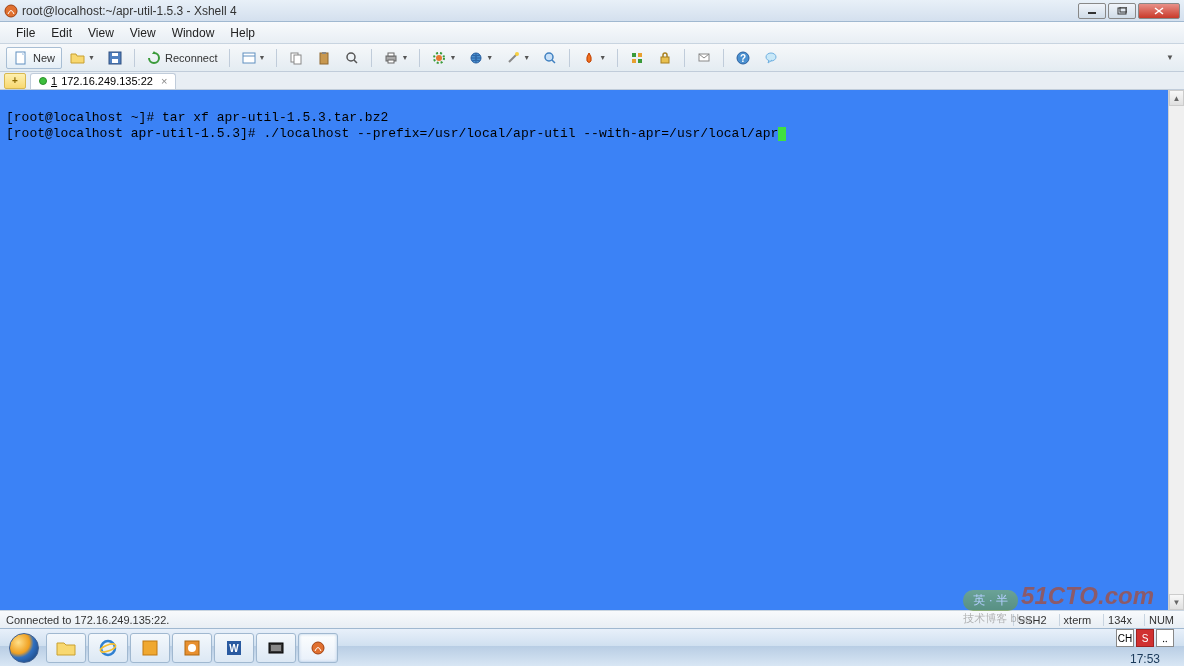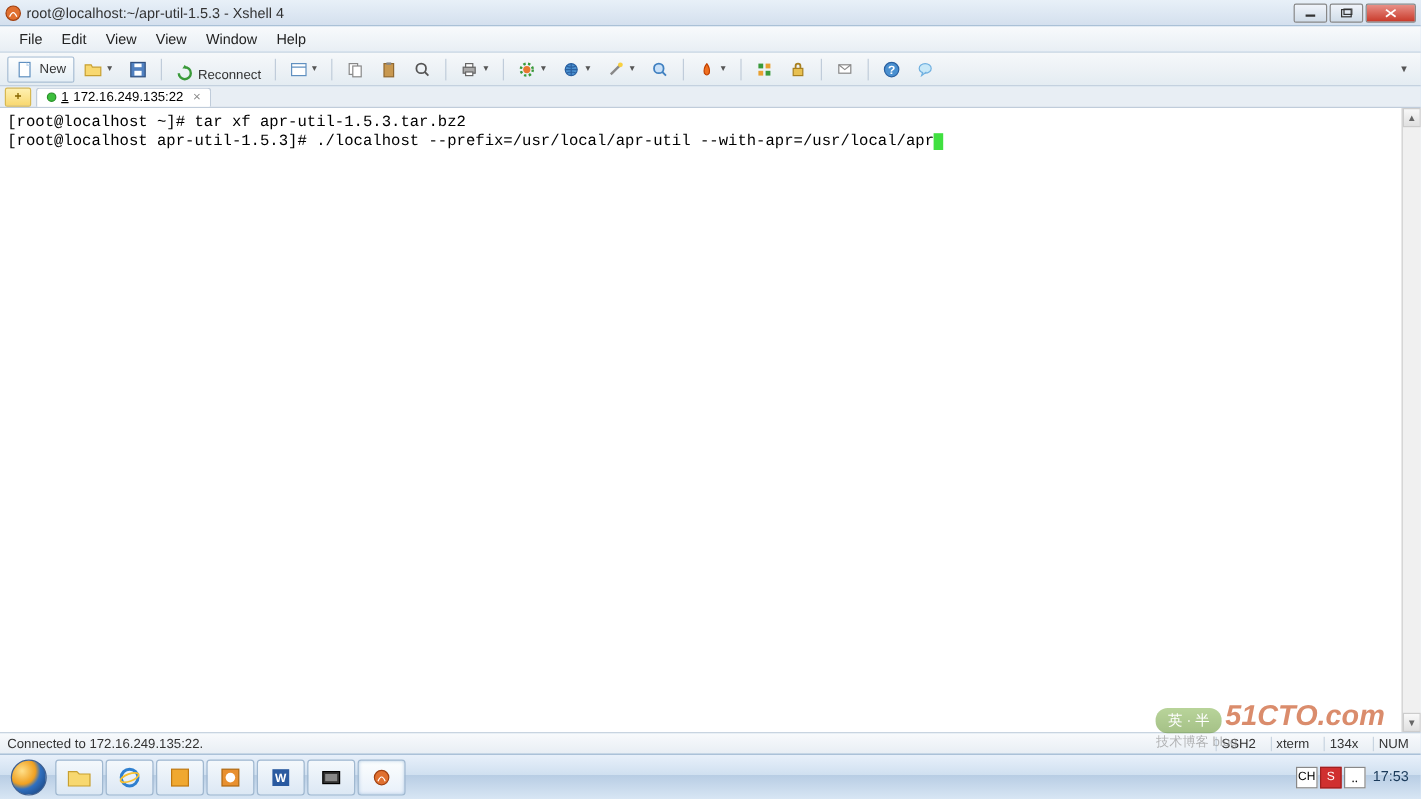--- a/index.html
+++ b/index.html
@@ -12,49 +12,49 @@
 .win-btn { width: 28px; height: 16px; border: 1px solid #888; border-radius: 2px; display: flex; align-items: center; justify-content: center; font-size: 9px; cursor: pointer; }
 .win-min, .win-max { background: linear-gradient(#f0f4fa,#d0dce8); }
 .win-close { background: linear-gradient(#e89088,#c93a2a); color: #fff; width: 42px; }
 
 .menubar { height: 22px; background: linear-gradient(#f8fafc,#e8eef4); display: flex; align-items: center; padding: 0 8px; border-bottom: 1px solid #c8d4e0; text-align: center; }
 .menu-item { padding: 2px 8px; cursor: pointer; font-size: 12px; color: #222; }
 
 .toolbar { height: 28px; background: linear-gradient(#f6f8fa,#e4ecf2); display: flex; align-items: center; padding: 0 6px; gap: 4px; border-bottom: 1px solid #c0ccda; }
 .tbtn { height: 22px; padding: 0 4px; display: inline-flex; align-items: center; justify-content: center; cursor: pointer; border-radius: 2px; font-size: 11px; color: #333; }
 .tbtn-new { border: 1px solid #a8bed4; background: linear-gradient(#fdfefe,#e4eef6); padding: 0 6px; gap: 4px; }
-.tbtn-reconnect { gap: 3px; align-items: flex-end; }
+.tbtn-reconnect { gap: 3px; }
 .tsep { width: 1px; height: 18px; background: #c0ccda; margin: 0 3px; }
 .ticon { width: 16px; height: 16px; display: inline-flex; align-items: center; justify-content: center; }
 .tdrop { font-size: 7px; color: #555; margin-left: 2px; }
 .toolbar-expand { margin-left: auto; padding: 0 4px; cursor: pointer; font-size: 8px; color: #555; }
 
 .tabbar { height: 18px; background: #e8eef4; display: flex; align-items: center; border-bottom: 1px solid #c0ccda; }
 .addtab { width: 22px; height: 16px; background: linear-gradient(#fef0b0,#f8d870); border: 1px solid #d8b850; border-radius: 2px; margin: 0 4px; display: flex; align-items: center; justify-content: center; cursor: pointer; font-size: 10px; color: #886600; font-weight: bold; }
 .sesstab { height: 16px; padding: 0 8px; display: flex; align-items: center; gap: 4px; background: #fff; border: 1px solid #c0ccda; border-bottom: none; border-radius: 3px 3px 0 0; font-size: 11px; cursor: pointer; }
 .dot-green { width: 8px; height: 8px; background: #3dbf3d; border-radius: 50%; border: 1px solid #2a8f2a; }
 .tab-num { text-decoration: underline; }
 .tab-close { font-size: 11px; color: #888; margin-left: 4px; cursor: pointer; }
 
-.terminal { position: absolute; top: 90px; left: 0; right: 0; bottom: 56px; background: #ffffff; font-family: "Courier New", monospace; font-size: 13px; line-height: 16px; padding: 4px 6px; color: #000; overflow: auto; }
+.terminal { position: absolute; top: 90px; left: 0; right: 0; bottom: 56px; background: #3b82f6; font-family: "Courier New", monospace; font-size: 13px; line-height: 16px; padding: 20px 6px; color: #000; overflow: auto; }
 .terminal-scrollbar { position: absolute; top: 90px; right: 0; width: 16px; bottom: 56px; background: #f0f0f0; border-left: 1px solid #d0d0d0; }
 .scroll-up, .scroll-down { height: 16px; background: linear-gradient(#f8f8f8,#e0e0e0); border: 1px solid #ccc; display: flex; align-items: center; justify-content: center; font-size: 8px; color: #666; cursor: pointer; }
 .scroll-down { position: absolute; bottom: 0; left: 0; right: 0; }
 .cursor-block { display: inline-block; width: 8px; height: 14px; background: #40e040; vertical-align: text-bottom; }
 
 .statusbar { position: absolute; bottom: 38px; left: 0; right: 0; height: 18px; background: linear-gradient(#f8fafc,#e8eef4); border-top: 1px solid #c8d4e0; display: flex; align-items: center; padding: 0 6px; font-size: 11px; color: #333; }
 .status-right { margin-left: auto; display: flex; gap: 8px; }
 .status-seg { padding: 0 4px; border-left: 1px solid #c8d4e0; }
 
 .taskbar { position: absolute; bottom: 0; left: 0; right: 0; height: 38px; background: linear-gradient(#e8f0fa,#d0e0f0 45%,#b8cde4 46%,#d8e6f4); border-top: 1px solid #a0b8d0; display: flex; align-items: center; padding: 0 4px; gap: 2px; }
 .startbtn { width: 40px; height: 34px; border-radius: 4px; display: flex; align-items: center; justify-content: center; cursor: pointer; }
 .orb { width: 30px; height: 30px; border-radius: 50%; background: radial-gradient(circle at 30% 30%, #ffe08a,#f0a020 40%,#3070c0 55%,#205090 80%); border: 1px solid #406090; }
 .taskitem { width: 40px; height: 30px; border: 1px solid #a0b8d0; border-radius: 3px; background: linear-gradient(#f4f8fc,#dce8f4); display: flex; align-items: center; justify-content: center; cursor: pointer; }
 .taskitem.active { background: linear-gradient(#fcfefe,#e8f0fa); box-shadow: inset 0 0 3px rgba(100,150,200,.5); }
-.tray { margin-left: auto; display: flex; align-items: center; gap: 6px; padding-right: 6px; }
+.tray { margin-left: auto; display: flex; align-items: center; gap: 6px; padding-right: 6px; flex-direction: column; }
 .tray-ime { display: flex; gap: 2px; }
 .ime-box { width: 18px; height: 18px; border: 1px solid #888; background: #fff; display: flex; align-items: center; justify-content: center; font-size: 10px; cursor: pointer; }
 .ime-s { background: #d03030; color: #fff; border-color: #a02020; }
 .tray-clock { font-size: 12px; color: #1a3a5a; text-align: center; line-height: 13px; }
 .watermark { position: absolute; right: 30px; bottom: 40px; opacity: .6; pointer-events: none; }
 .wm-badge { background: linear-gradient(#8ab858,#6a9838); color: #fff; padding: 2px 10px; border-radius: 10px; font-size: 12px; display: inline-block; text-align: right; }
 .wm-text { color: #c2410c; font-size: 24px; font-weight: bold; font-style: italic; }
 </style>
 </head>
 <body>

